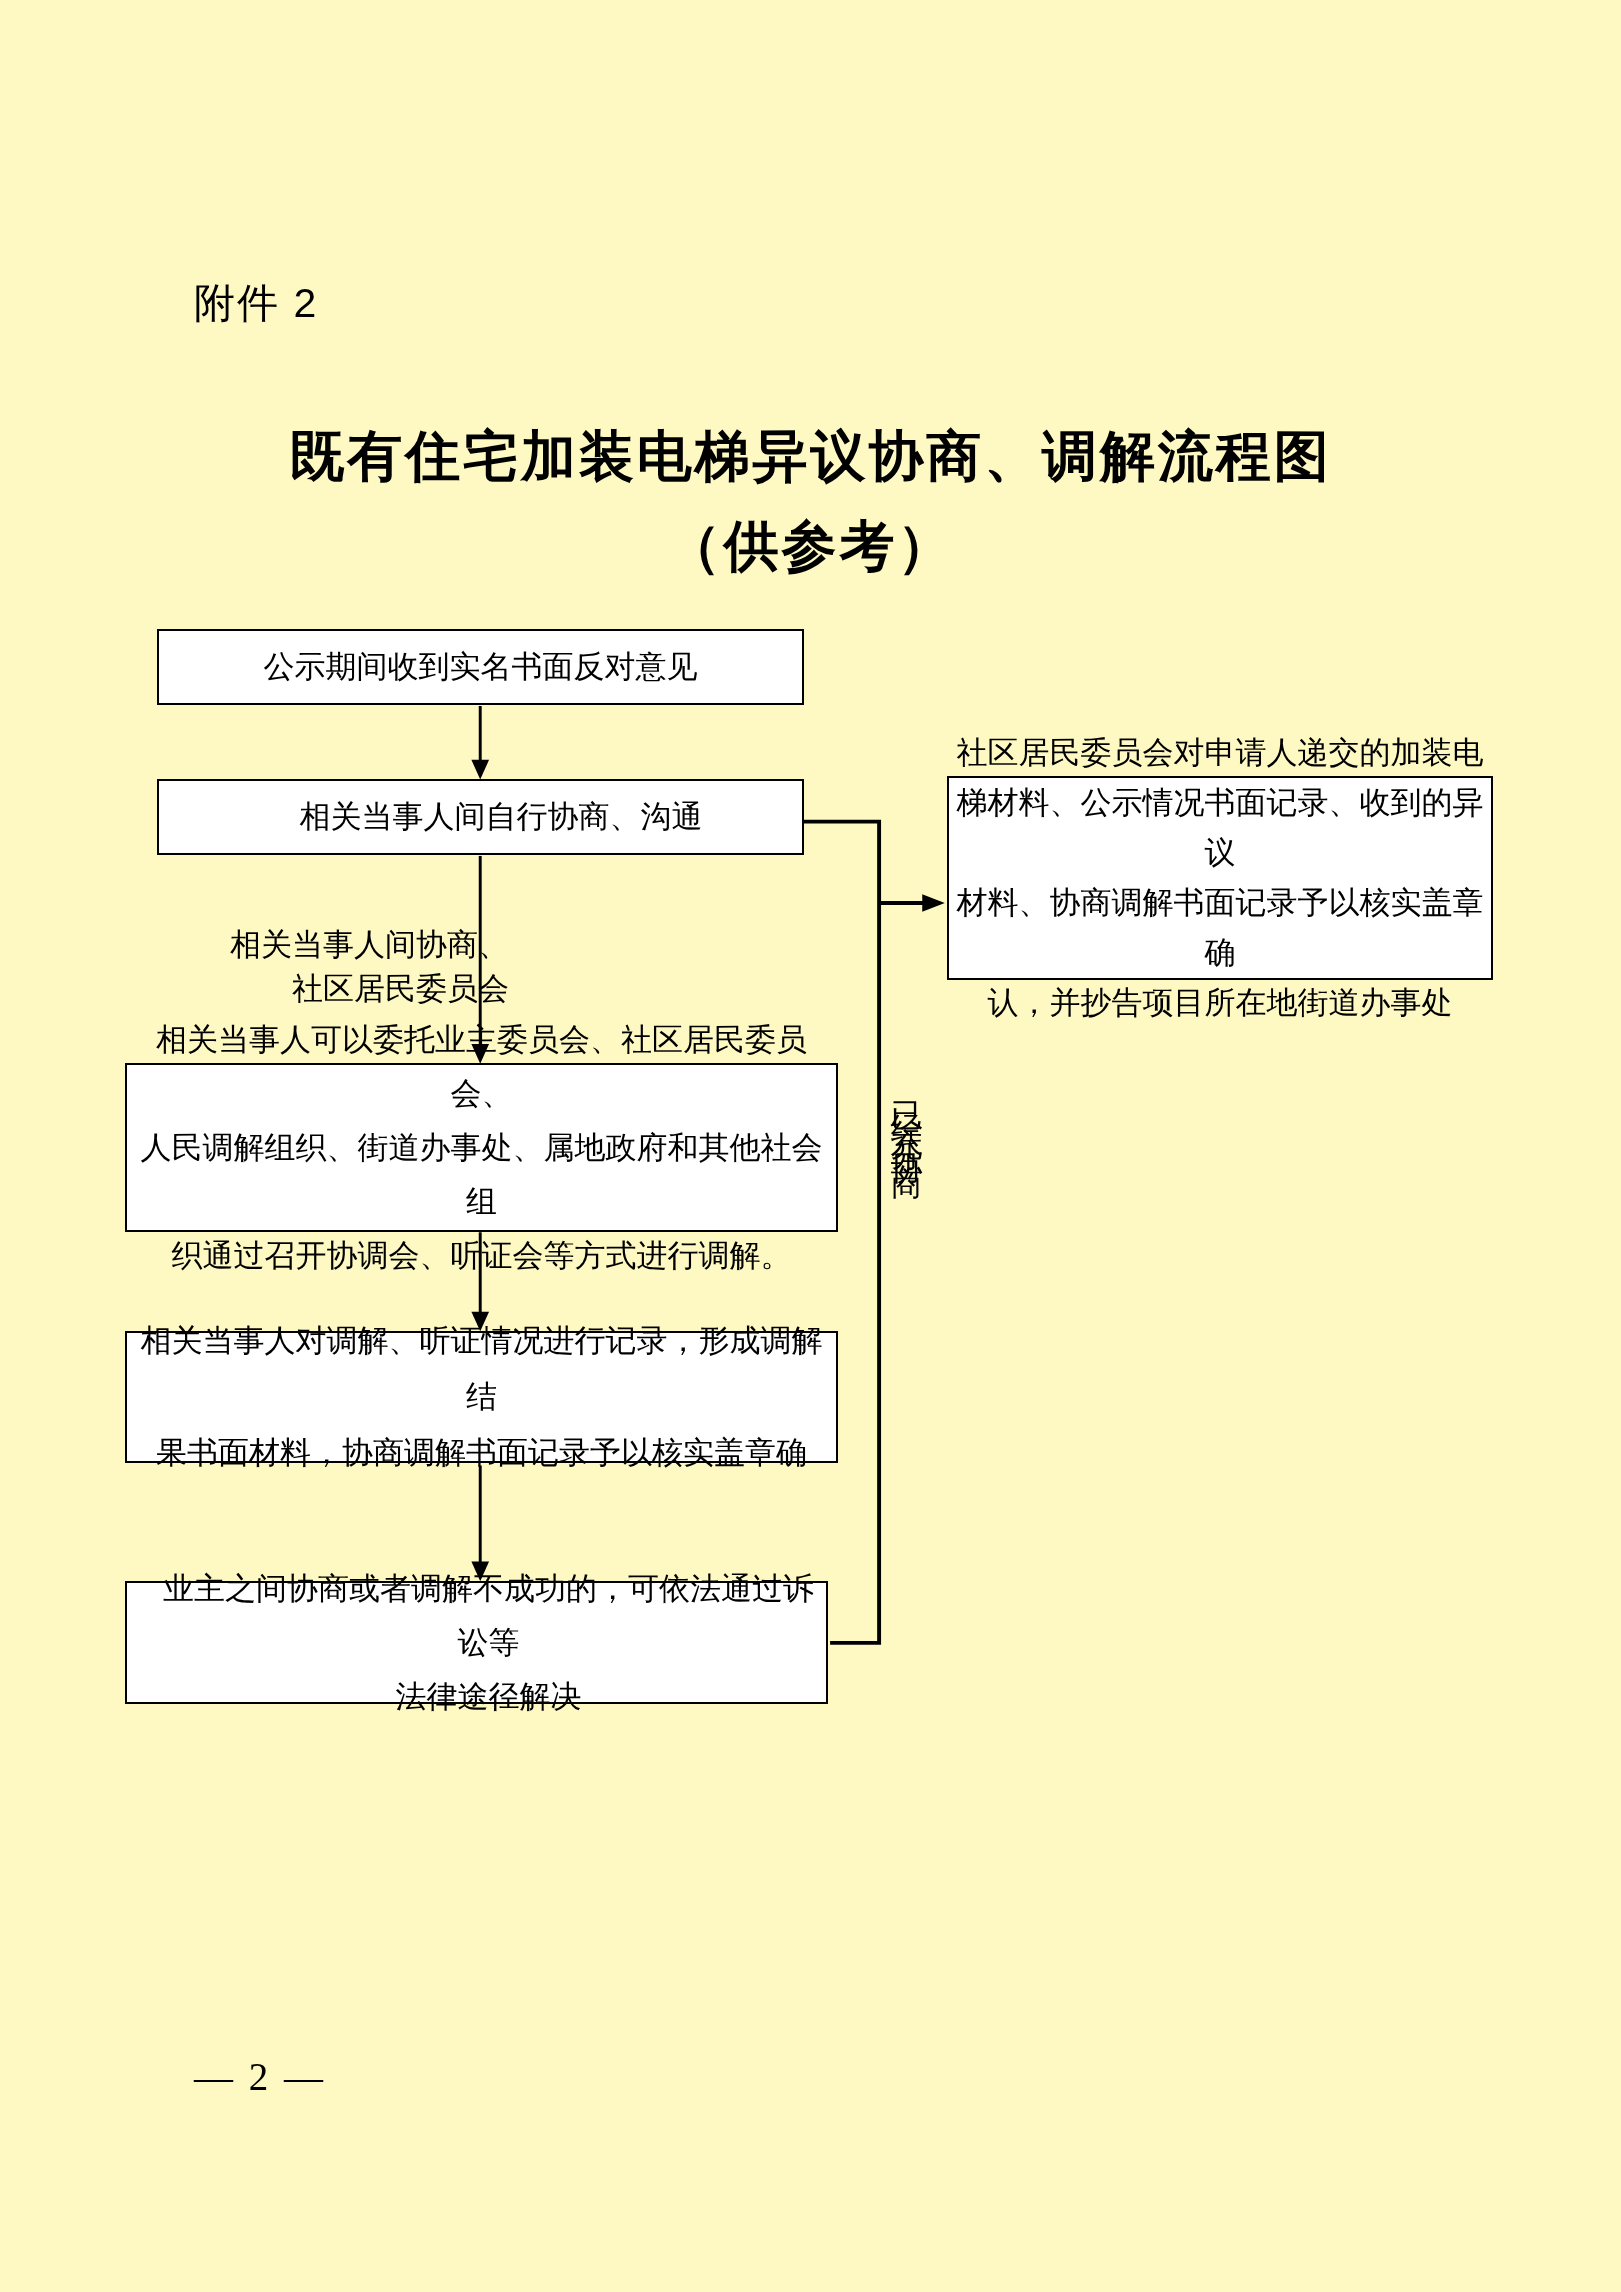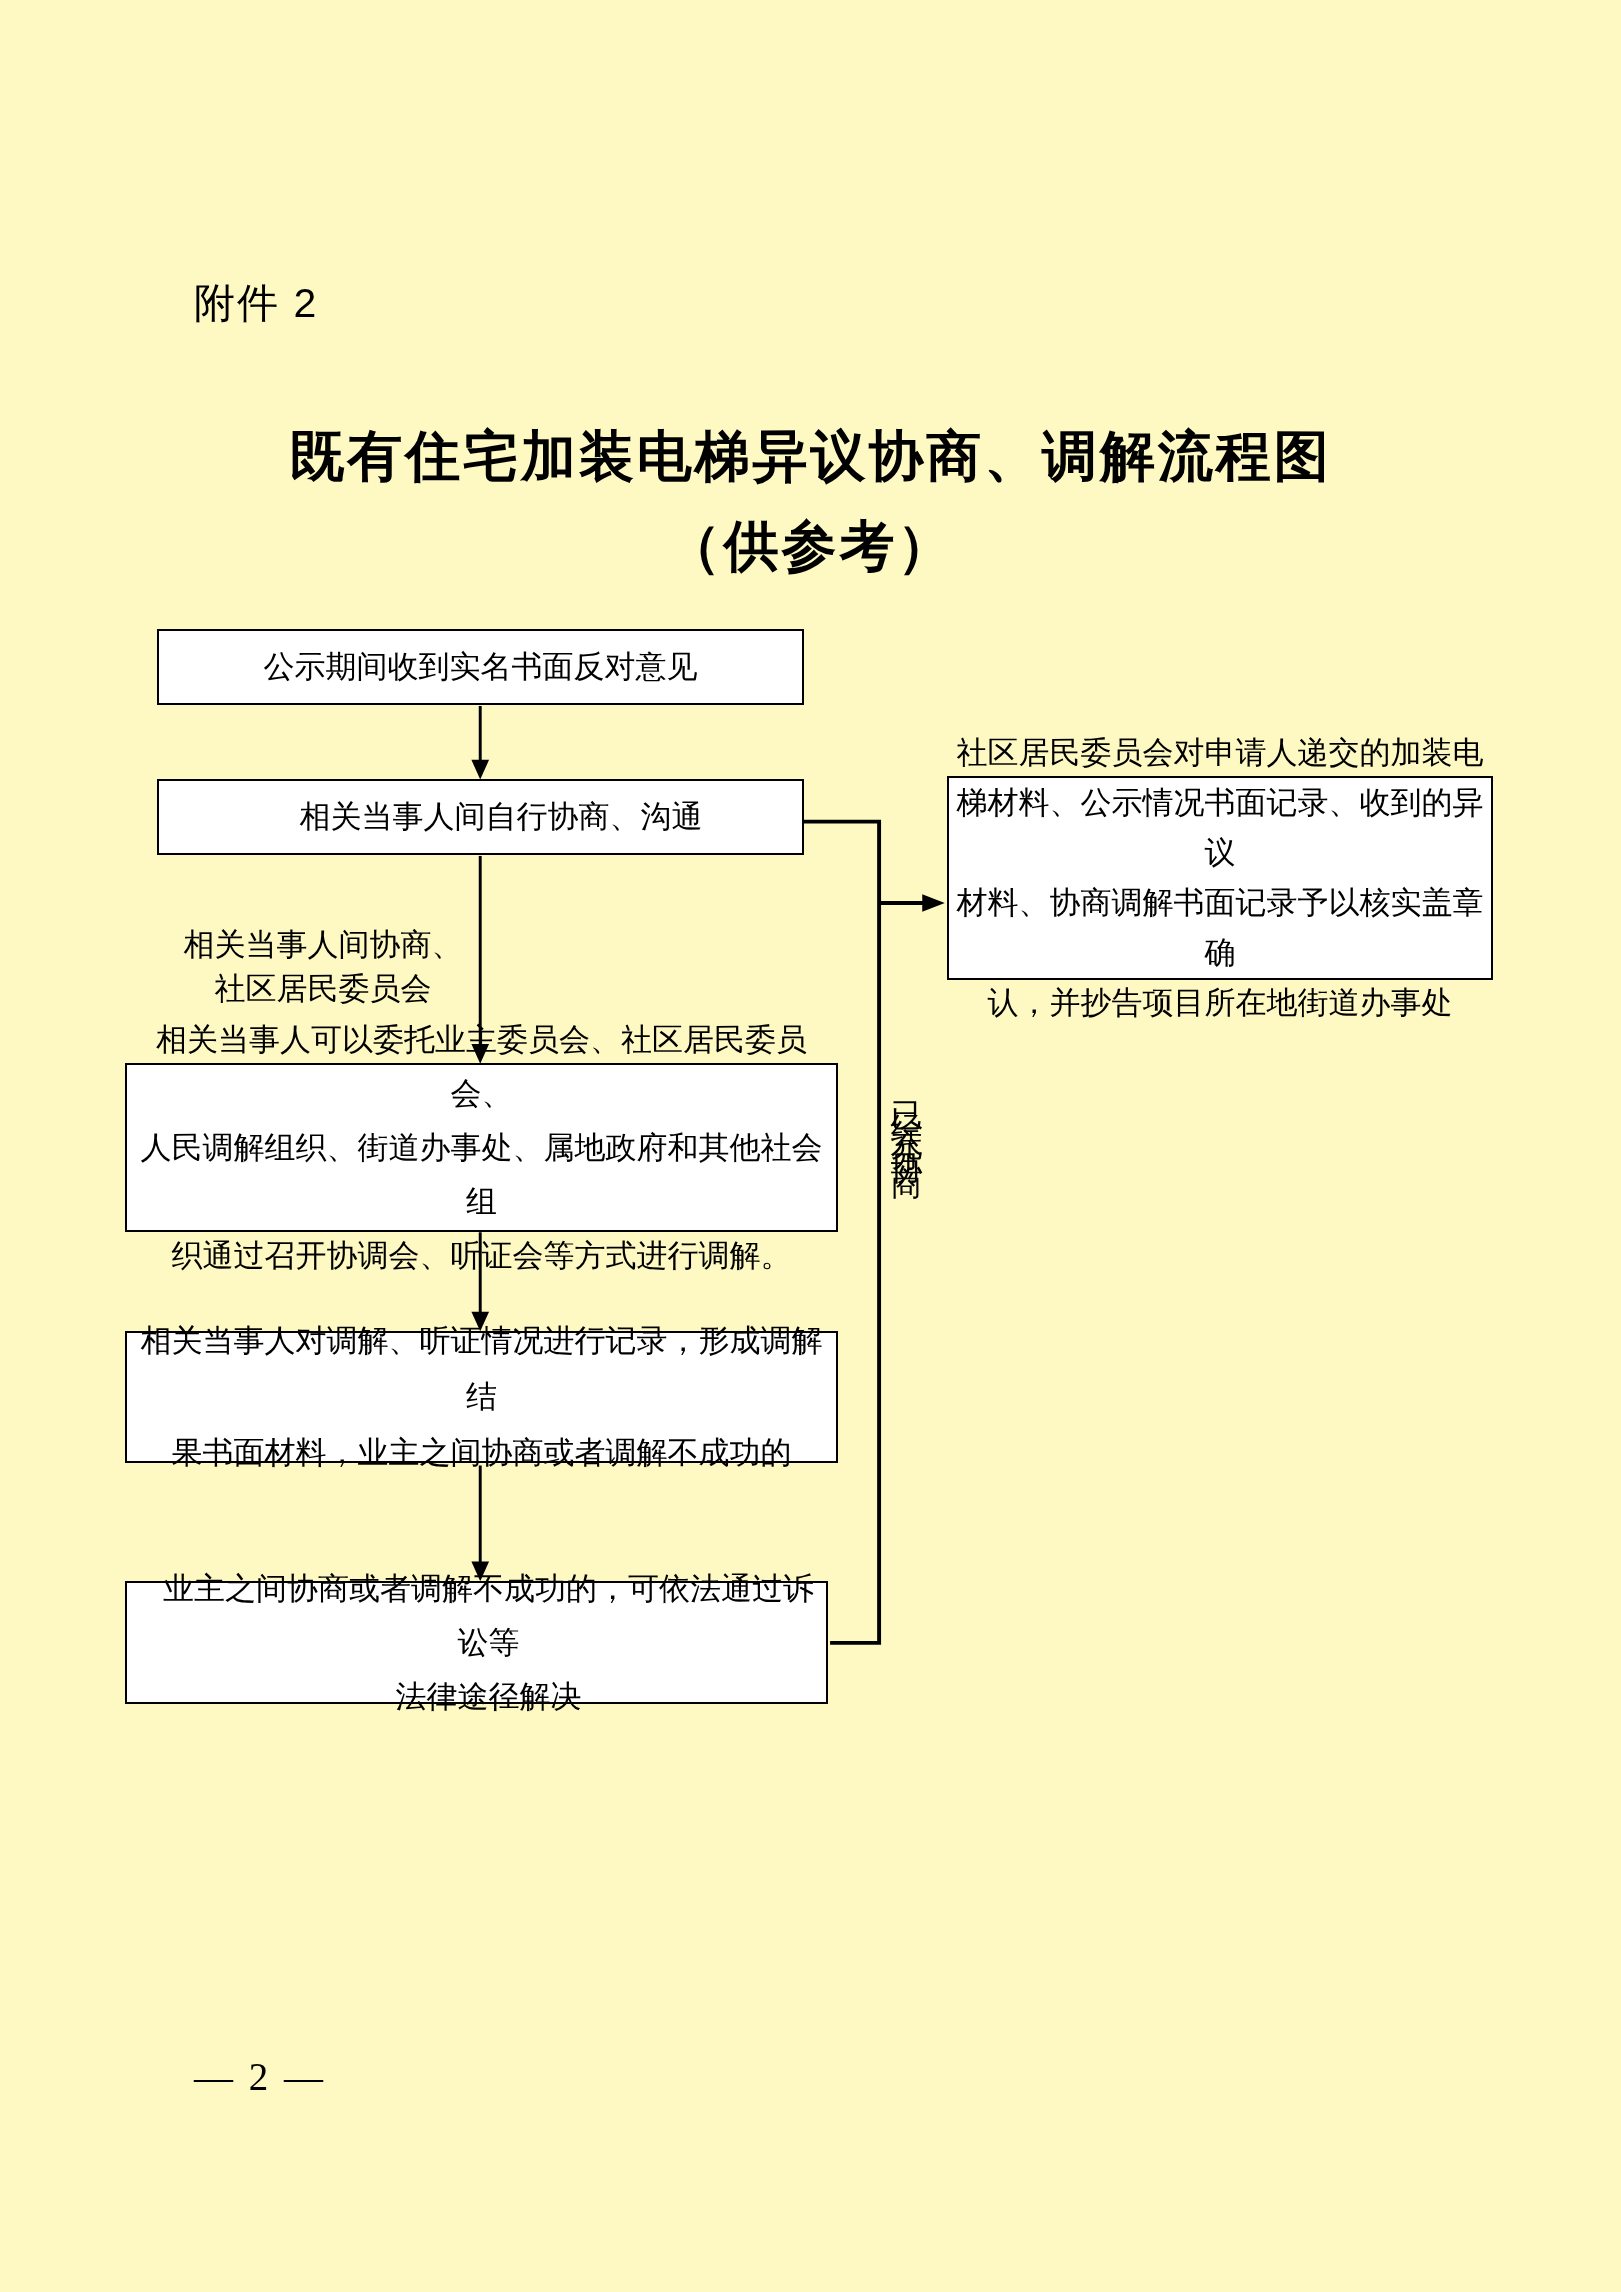--- a/index.html
+++ b/index.html
@@ -58,21 +58,21 @@
   .box2 { left: 157px; top: 779px;  width: 647px; height: 76px; padding-left: 41px; }
   .box3 { left: 125px; top: 1063px; width: 713px; height: 169px; line-height: 54px; }
   .box4 { left: 125px; top: 1331px; width: 713px; height: 132px; line-height: 56px; }
   .box5 { left: 125px; top: 1581px; width: 703px; height: 123px; line-height: 54px; padding-left: 24px; }
   .side-box { left: 947px; top: 776px; width: 546px; height: 204px; line-height: 50px; }
   .branch-label {
     position: absolute;
     left: 137px;
     top: 923px;
     width: 372px;
-    text-align: center;
+    text-align: right;
     font-size: 31px;
     line-height: 44px;
   }
   .vertical-label {
     position: absolute;
     left: 885px;
     top: 1076px;
     font-size: 32px;
     writing-mode: vertical-lr;
     letter-spacing: 12.7px;
@@ -138,21 +138,21 @@
   </div>
 
   <div class="fbox box3">
     <div>相关当事人可以委托业主委员会、社区居民委员会、</div>
     <div>人民调解组织、街道办事处、属地政府和其他社会组</div>
     <div>织通过召开协调会、听证会等方式进行调解。</div>
   </div>
 
   <div class="fbox box4">
     <div>相关当事人对调解、听证情况进行记录，形成调解结</div>
-    <div>果书面材料，业主之间协商或者调解不成功的</div>
+    <div>果书面材料，协商调解书面记录予以核实盖章确</div>
   </div>
 
   <div class="fbox box5">
     <div>业主之间协商或者调解不成功的，可依法通过诉讼等</div>
     <div>法律途径解决</div>
   </div>
 
   <div class="fbox side-box">
     <div>社区居民委员会对申请人递交的加装电</div>
     <div>梯材料、公示情况书面记录、收到的异议</div>

